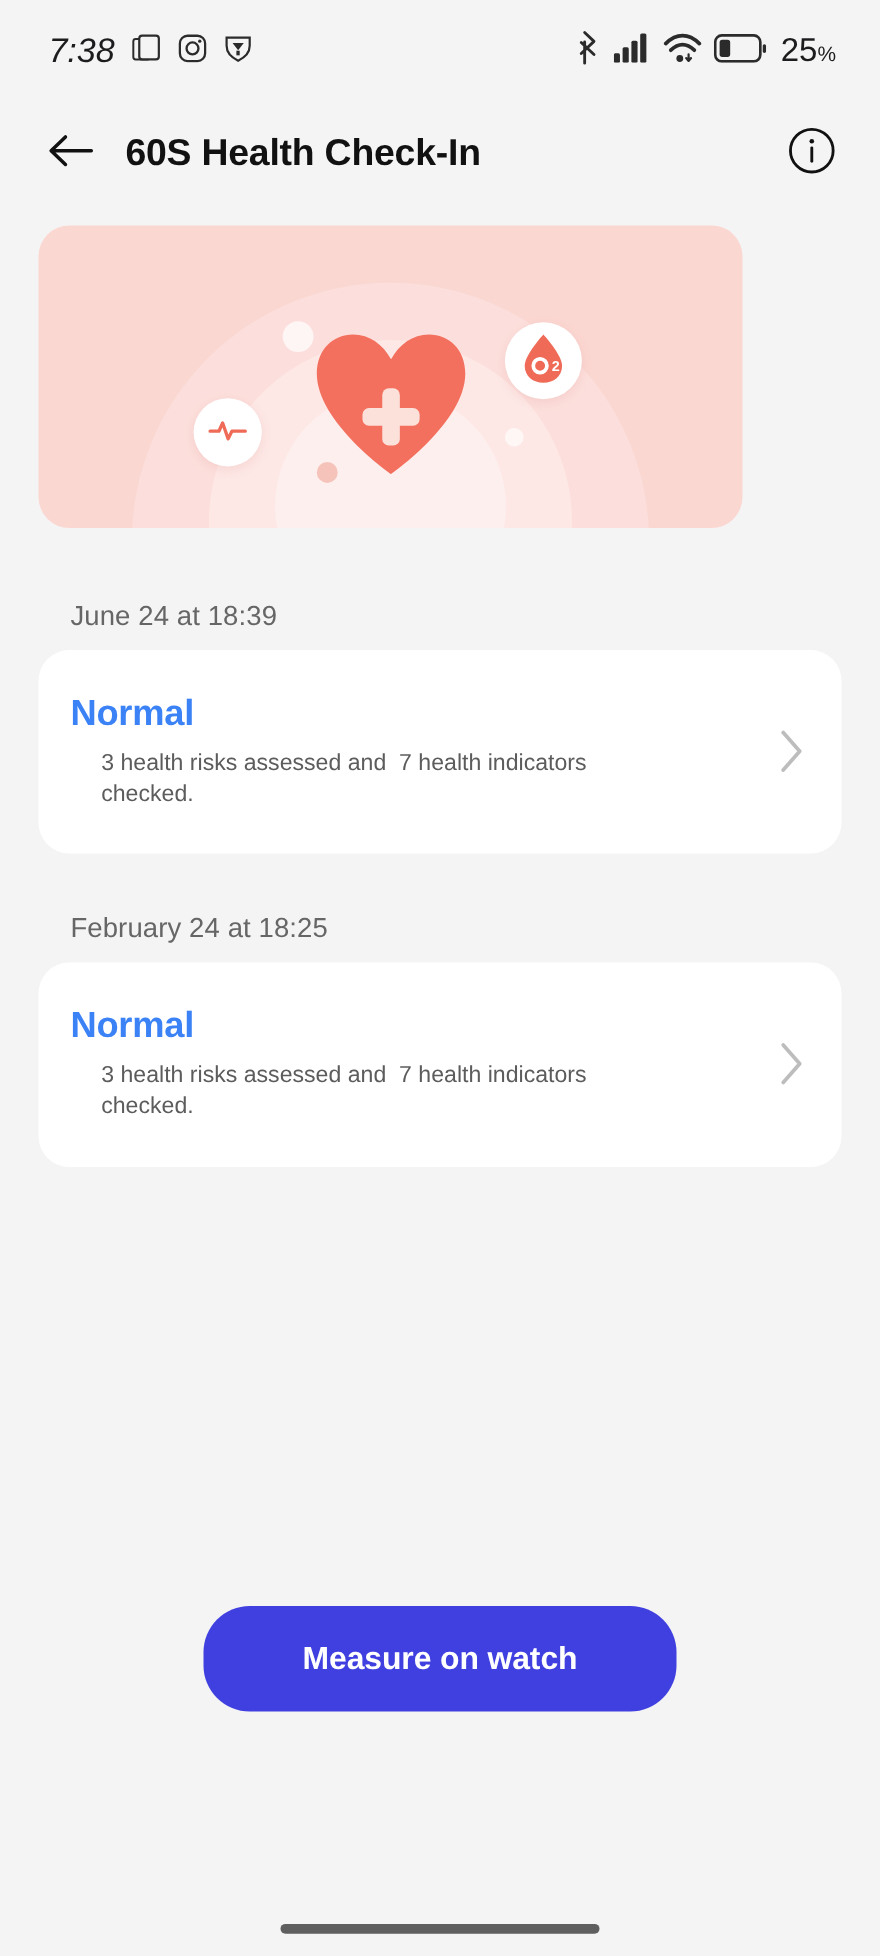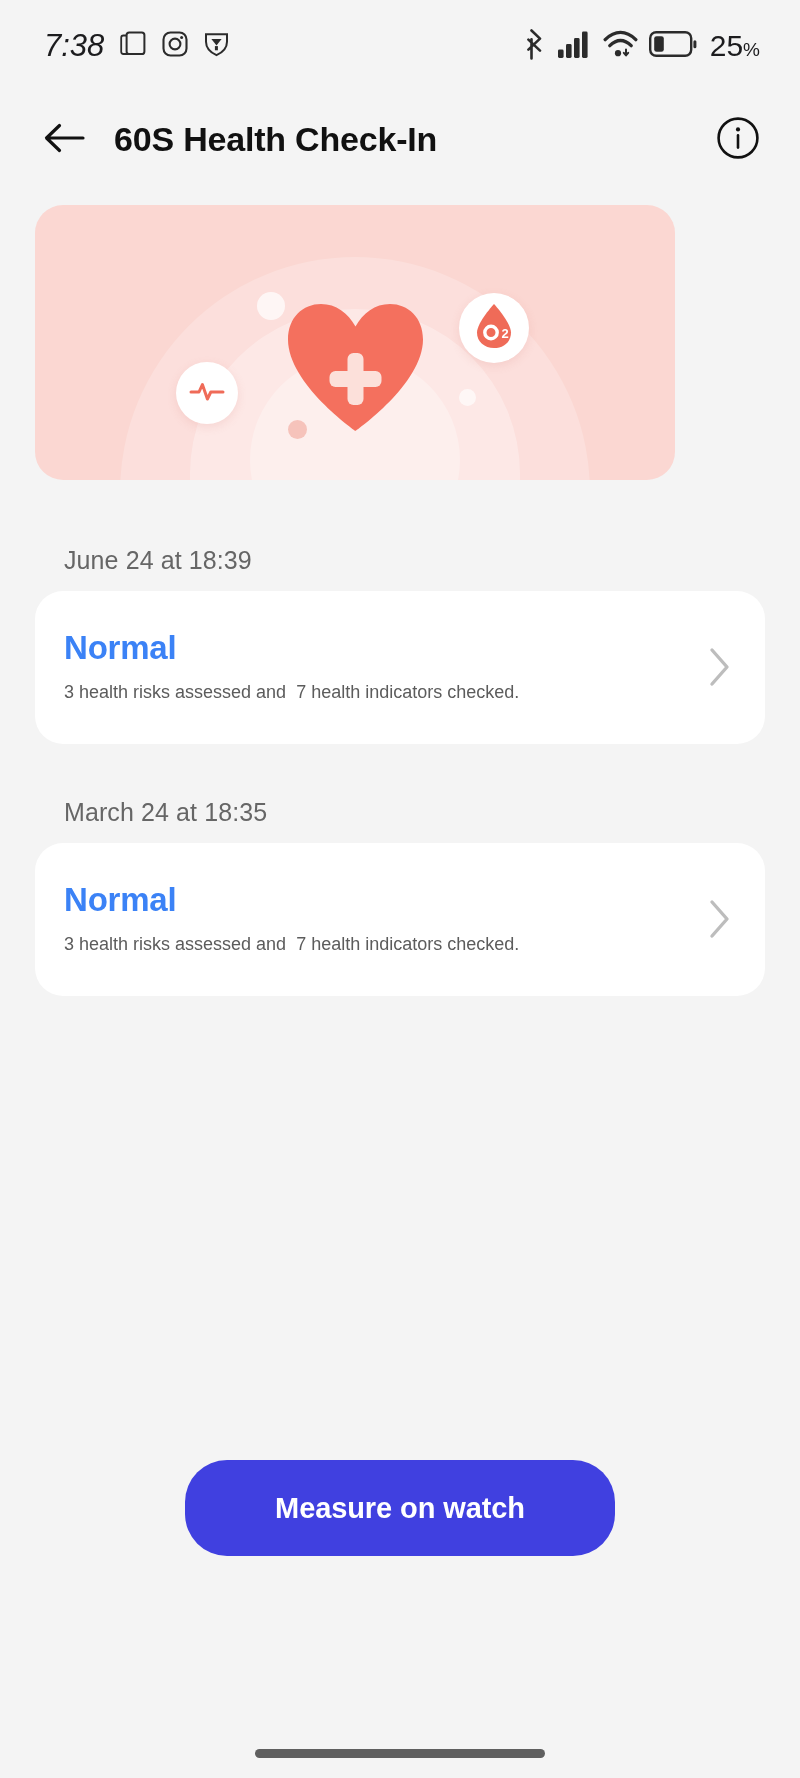--- a/index.html
+++ b/index.html
@@ -120,24 +120,25 @@
     padding: 38px 34px 40px 29px;
     display: flex; align-items: center;
     cursor: pointer;
   }
   .card-body { flex: 1 1 auto; min-width: 0; }
   .card-status {
     font-size: 33px; font-weight: 700; color: #3b82f6;
     letter-spacing: -0.2px;
   }
   .card-desc {
-    font-size: 18px; color: #5c5c5c;
+    font-size: 21px; color: #5c5c5c;
     line-height: 1.34; margin-top: 13px;
     max-width: 528px;
     white-space: pre-wrap;
+    margin-left: 28px;
   }
   .chev { flex: 0 0 auto; margin-left: 14px; display: flex; align-items: center; }
 
   
   .cta-zone {
     flex: 1 1 auto;
     display: flex; align-items: flex-end; justify-content: center;
     padding-bottom: 222px;
   }
   .cta-btn {
@@ -290,21 +291,21 @@
         <div class="card-status">Normal</div>
         <div class="card-desc">3 health risks assessed and  7 health indicators checked.</div>
       </div>
       <div class="chev">
         <svg width="22" height="40" viewBox="0 0 22 40">
           <path d="M3 3 L18 20 L3 37" fill="none" stroke="#bdbdbd" stroke-width="3.4" stroke-linecap="round" stroke-linejoin="round"></path>
         </svg>
       </div>
     </div>
 
-    <div class="entry-date tight">March 24 at 18:35</div>
+    <div class="entry-date tight">February 24 at 18:25</div>
     <div class="card">
       <div class="card-body">
         <div class="card-status">Normal</div>
         <div class="card-desc">3 health risks assessed and  7 health indicators checked.</div>
       </div>
       <div class="chev">
         <svg width="22" height="40" viewBox="0 0 22 40">
           <path d="M3 3 L18 20 L3 37" fill="none" stroke="#bdbdbd" stroke-width="3.4" stroke-linecap="round" stroke-linejoin="round"></path>
         </svg>
       </div>

